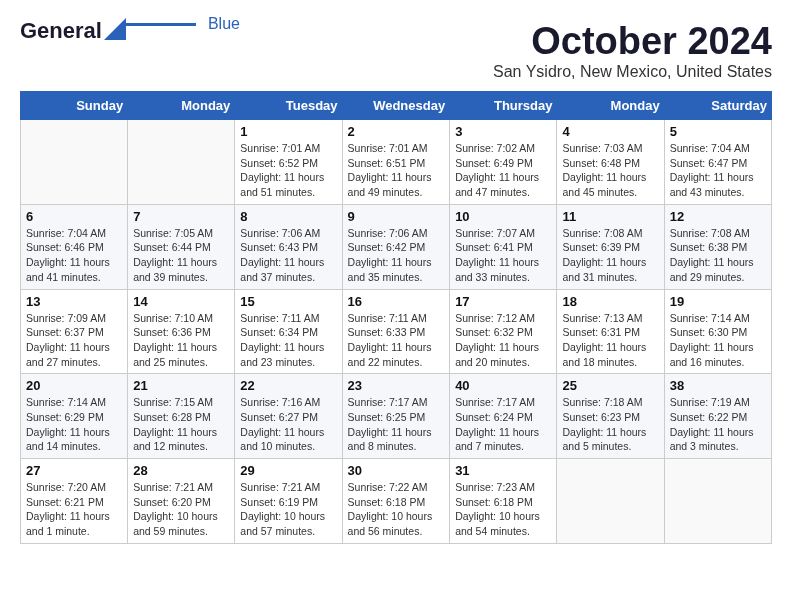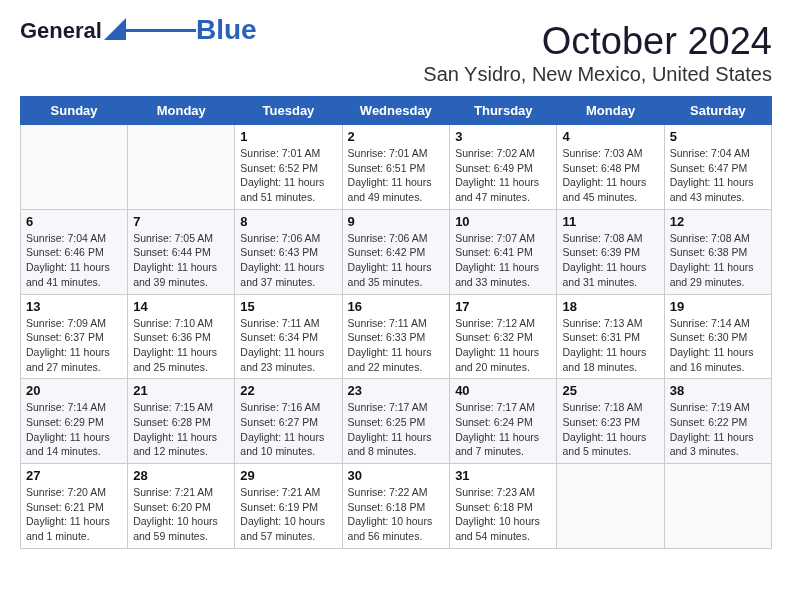--- a/index.html
+++ b/index.html
@@ -24,37 +24,37 @@
       font-size: 22px;
       font-weight: bold;
       color: #1a1a2e;
       line-height: 1;
     }
     .title-block {
       text-align: right;
     }
     .month-title {
       font-size: 38px;
-      font-weight: normal;
+      font-weight: bold;
       color: #1a1a2e;
     }
     .location {
-      font-size: 20px;
+      font-size: 16px;
       color: #333;
     }
     table {
       width: 100%;
       border-collapse: collapse;
       font-size: 11px;
     }
     thead tr th {
       background: #2962b8;
       color: #fff;
       padding: 6px 4px;
-      text-align: center;
+      text-align: right;
       font-size: 13px;
       font-weight: bold;
       border: 1px solid #2962b8;
     }
     tbody tr td {
       border: 1px solid #ccc;
       vertical-align: top;
       padding: 4px 5px;
       width: 108px;
       height: 80px;
@@ -87,21 +87,21 @@
     <div style="display:flex; align-items:flex-start;">
       <span class="logo-text">
         <span>General</span>
       </span>
       <svg width="22" height="22" viewBox="0 0 22 22" style="margin-left:2px;margin-top:-2px;">
         <polygon points="0,22 22,0 22,22" fill="#2962b8"></polygon>
       </svg>
     </div>
     <div style="display:flex; align-items:center; margin-top:-4px;">
       <div style="width:70px; height:3px; background:#2962b8;"></div>
-      <span class="logo-text" style="font-size:28px; font-weight:bold; color:#2962b8; margin-left:0;">Blue</span>
+      <span class="logo-text" style="font-size:16px; font-weight:normal; color:#2962b8; margin-left:12px;">Blue</span>
     </div>
   </div>
   <div class="title-block">
     <div class="month-title">October 2024</div>
     <div class="location">San Ysidro, New Mexico, United States</div>
   </div>
 </div>
 
 <table>
   <thead>

